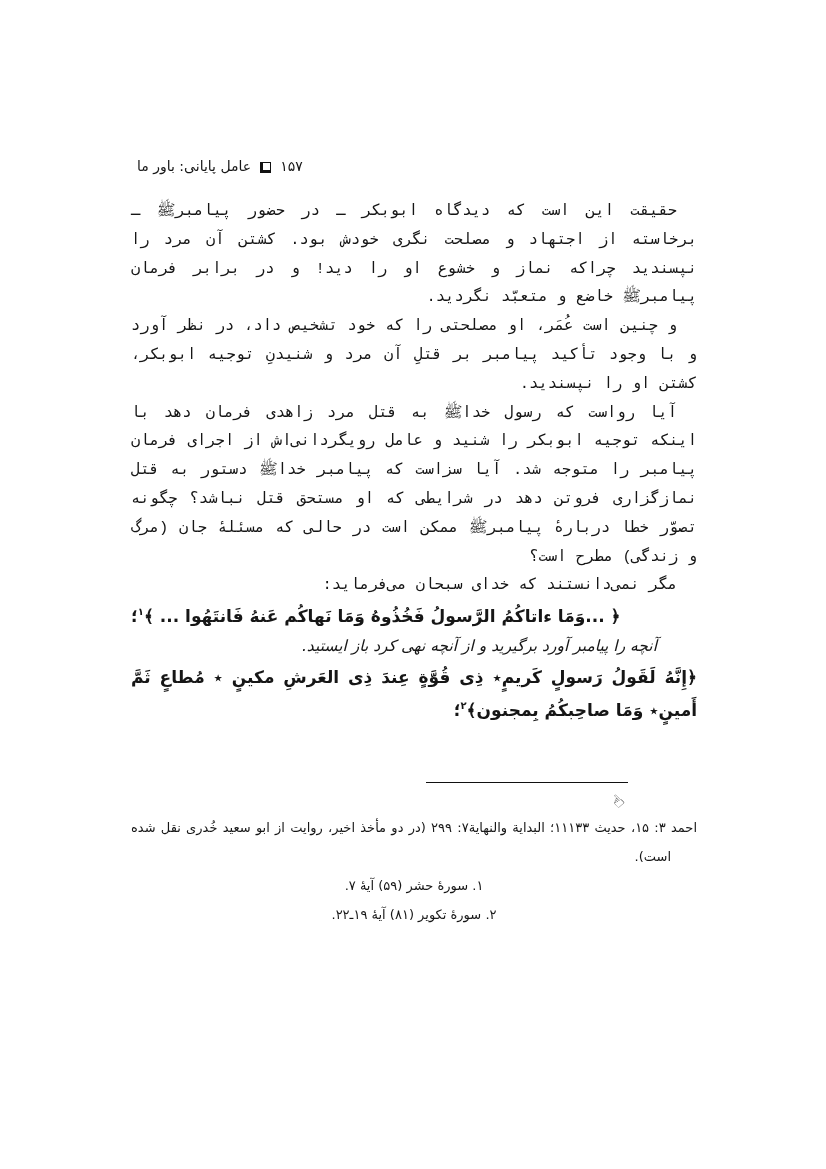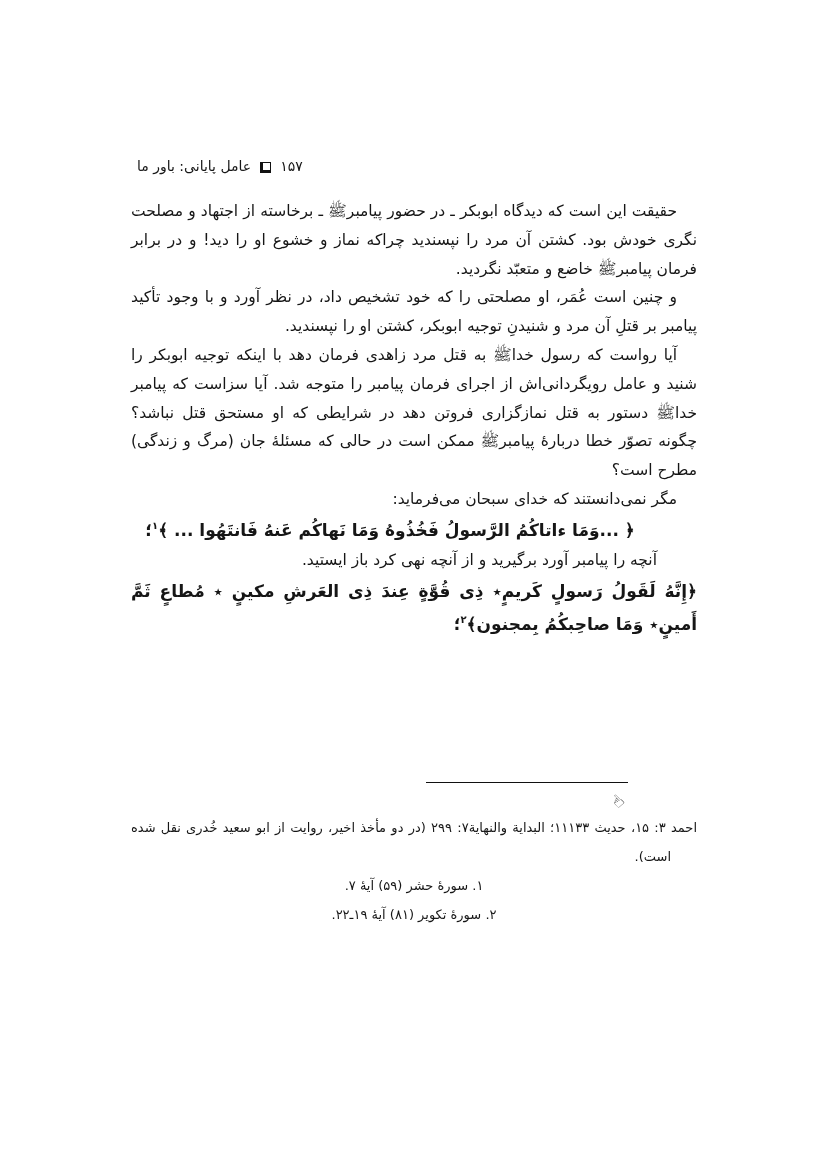--- a/index.html
+++ b/index.html
@@ -47,40 +47,41 @@
     position: absolute;
     top: 197px;
     left: 131px;
     width: 566px;
     direction: rtl;
     text-align: justify;
     font-size: 15.5px;
     line-height: 28.8px;
   }
   .body-text p { margin: 0; }
-  .para { text-indent: 20px; }
+  .para { text-indent: 20px; font-family: Liberation Mono, monospace; }
 
   .verse {
     font-weight: bold;
     font-size: 17px;
     line-height: 32px;
   }
   .verse-1 {
-    text-align: center;
+    text-align: left;
     padding-right: 48px;
     text-indent: 0;
   }
   .verse sup {
     font-size: 10px;
     font-weight: bold;
     line-height: 0;
   }
   .translation {
     text-align: right;
     padding-right: 40px;
+    font-style: italic;
   }
   .verse-2 {
     text-align: justify;
     line-height: 33px;
     margin-top: 2px;
   }
 
   
   .footnote-area {
     position: absolute;

